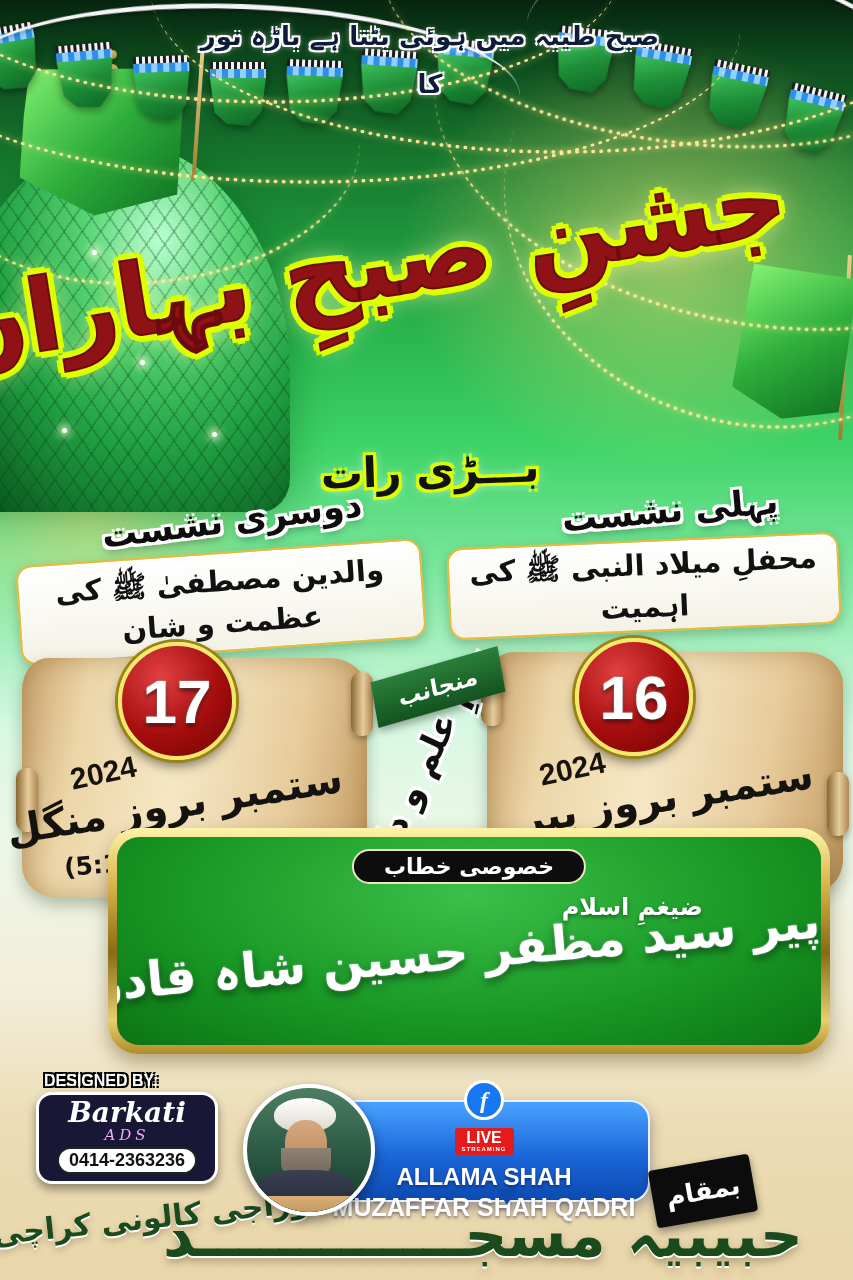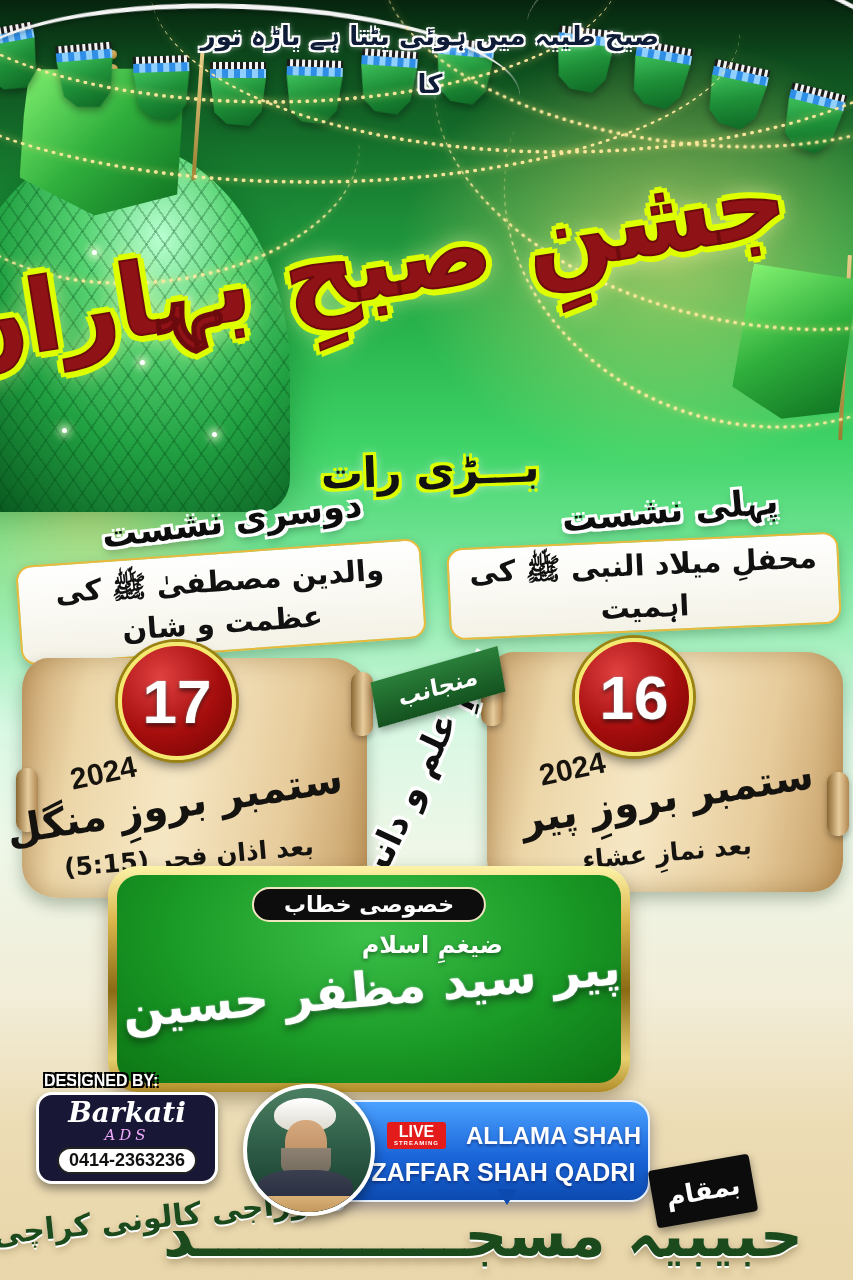--- a/index.html
+++ b/index.html
@@ -88,21 +88,21 @@
   .tline{position:absolute;font-size:25px;font-weight:bold;color:#151310;white-space:nowrap;}
 
   .org-banner{left:372px;top:664px;width:132px;height:46px;z-index:9;transform:rotate(-16deg) skewX(-6deg);
     background:linear-gradient(180deg,#2a7f3a,#14521f);display:flex;align-items:center;justify-content:center;
     color:#fff;font-size:23px;font-weight:bold;box-shadow:0 4px 8px rgba(0,0,0,.35);}
   .org-name{left:300px;top:742px;width:250px;z-index:8;transform:rotate(-65deg);text-align:center;
     font-size:35px;font-weight:bold;color:#101010;white-space:nowrap;
     text-shadow:-3px -3px 0 #fff,3px -3px 0 #fff,-3px 3px 0 #fff,3px 3px 0 #fff;}
 
   
-  .panel-gold{left:108px;top:866px;width:522px;height:226px;z-index:9;border-radius:30px;padding:9px;
+  .panel-gold{left:108px;top:828px;width:722px;height:226px;z-index:9;border-radius:30px;padding:9px;
     background:linear-gradient(180deg,#fdf3a8 0%,#d9b44a 25%,#8a6a14 55%,#e7cf6f 85%,#b08c28 100%);
     box-shadow:0 8px 18px rgba(60,40,0,.35);box-sizing:border-box;}
   .panel-green{position:relative;width:100%;height:100%;border-radius:22px;overflow:hidden;
     background:radial-gradient(ellipse at 50% 28%,#3cc04a 0%,#1a9a26 55%,#0c7414 100%);}
   .badge-pill{position:absolute;left:50%;top:12px;transform:translateX(-50%);
     background:#0d0d0d;border:2px solid #efe6c0;border-radius:22px;padding:3px 30px;
     color:#fff;font-size:22px;font-weight:bold;white-space:nowrap;}
   .prefix{position:absolute;right:118px;top:56px;color:#fff;font-size:24px;font-weight:bold;
     text-shadow:0 2px 4px rgba(0,0,0,.45);text-align:center;}
   .sp-name{position:absolute;left:0;top:86px;width:100%;text-align:center;transform:rotate(-5deg);
@@ -138,21 +138,21 @@
   .ph-desk{position:absolute;left:-4px;top:108px;width:132px;height:26px;
     background:linear-gradient(180deg,#d9b077,#b68a4e);}
 
   
   .live-bar{left:318px;top:1100px;width:332px;height:102px;z-index:11;border-radius:20px;
     background:linear-gradient(180deg,#4ba2ff 0%,#1b66d9 55%,#0c4ab0 100%);
     border:2px solid #e8f2ff;box-shadow:0 6px 14px rgba(0,0,60,.35);
     display:flex;flex-direction:column;align-items:center;justify-content:center;box-sizing:border-box;}
   .live-bar::after{content:"";position:absolute;bottom:-15px;left:54%;
     border:10px solid transparent;border-top:16px solid #0c4ab0;}
-  .lb-row{display:flex;align-items:center;gap:20px;}
+  .lb-row{display:flex;align-items:center;gap:8px;flex-direction:column;}
   .fb-circle{width:34px;height:34px;border-radius:50%;background:#1877f2;border:3px solid #fff;
     display:flex;align-items:center;justify-content:center;
     font-family:"Liberation Serif",serif;font-style:italic;font-weight:bold;font-size:24px;color:#fff;line-height:1;}
   .live-badge{background:#e31b1b;border-radius:3px;padding:2px 7px 3px;display:flex;flex-direction:column;
     align-items:center;line-height:1;}
   .live-word{font-family:"Liberation Sans",sans-serif;font-size:16px;font-weight:800;color:#fff;}
   .stream-word{font-family:"Liberation Sans",sans-serif;font-size:6px;font-weight:700;color:#fff;letter-spacing:1px;}
   .lb-l1{font-family:"Liberation Sans",sans-serif;font-size:24px;font-weight:800;color:#fff;
     text-shadow:0 2px 3px rgba(0,0,50,.4);}
   .lb-l2{font-family:"Liberation Sans",sans-serif;font-size:25px;font-weight:800;color:#fff;

